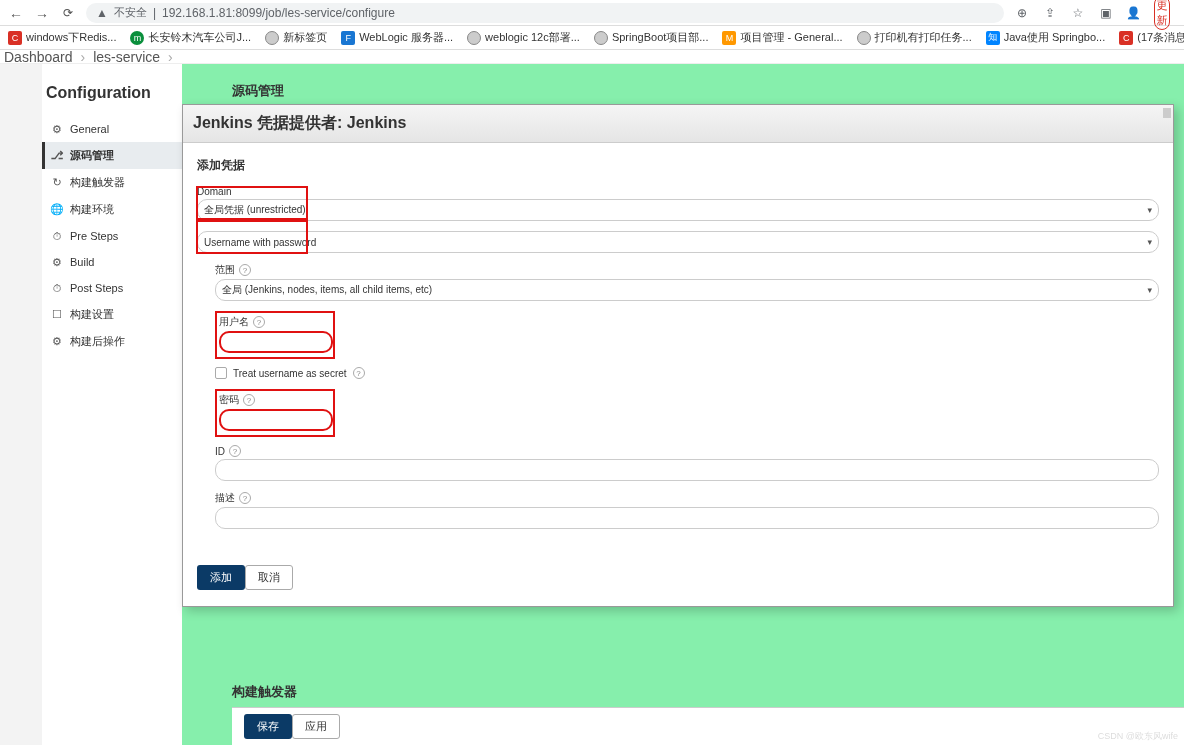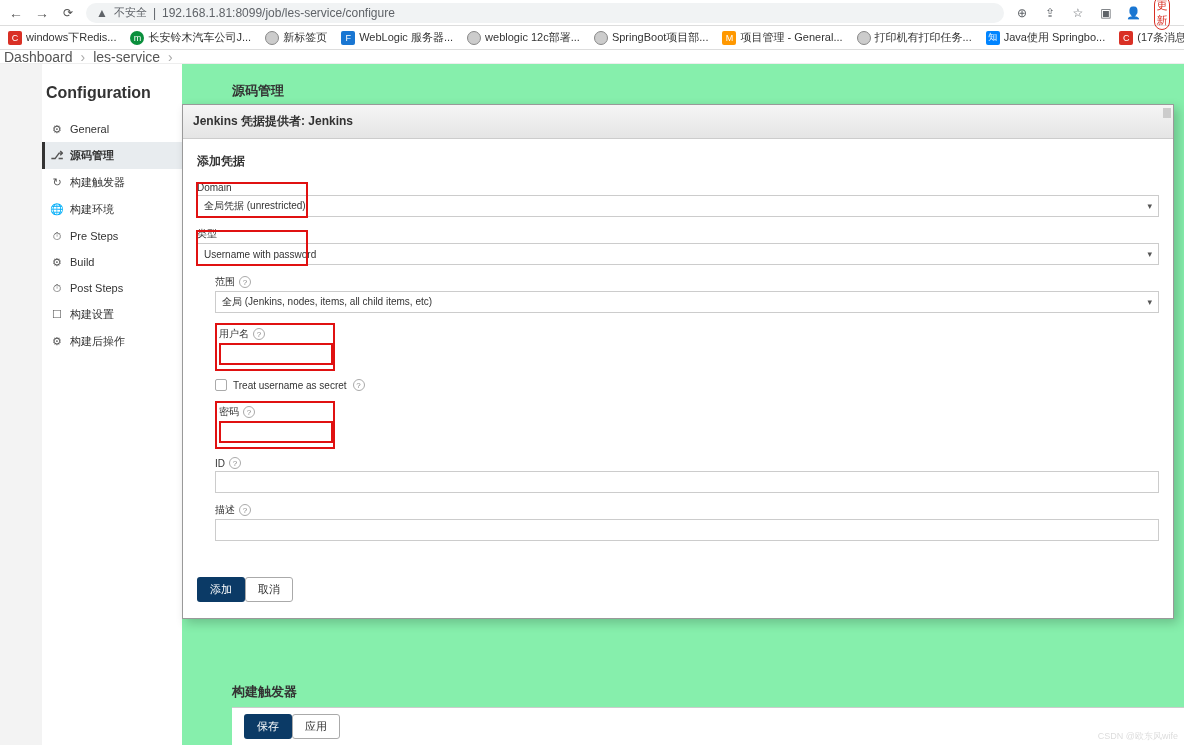--- a/index.html
+++ b/index.html
@@ -38,27 +38,27 @@
 .sb-item.active { background: #e8ecef; font-weight: bold; border-left: 3px solid #333; padding-left: 5px; }
 .sb-ic { width: 14px; height: 14px; display: inline-flex; align-items: center; justify-content: center; color: #555; }
 
 .main { flex: 1; padding: 18px 20px 0 50px; position: relative; }
 .section-head { font-size: 13px; font-weight: bold; margin-bottom: 10px; }
 .radio-row { display: flex; align-items: center; gap: 6px; font-size: 11px; margin-bottom: 8px; }
 .radio-dot { width: 12px; height: 12px; border: 1px solid #888; border-radius: 50%; }
 
 
 .modal { position: absolute; left: 0; top: 40px; right: 10px; background: #fff; border: 1px solid #999; box-shadow: 4px 4px 10px rgba(0,0,0,0.2); }
-.modal-head { background: linear-gradient(#f5f5f5, #e5e5e5); border-bottom: 1px solid #ccc; padding: 8px 10px; font-size: 12px; font-weight: bold; position: relative; }
+.modal-head { background: linear-gradient(#f5f5f5, #e5e5e5); border-bottom: 1px solid #ccc; padding: 8px 10px; font-size: 16px; font-weight: bold; position: relative; }
 .modal-scroll { position: absolute; right: 2px; top: 3px; width: 8px; height: 10px; background: #ccc; }
 .modal-body { padding: 14px 14px 20px 14px; }
 .modal-sub { font-size: 12px; font-weight: bold; margin-bottom: 12px; }
 .fld-label { font-size: 10px; color: #333; margin-bottom: 2px; display: flex; align-items: center; gap: 4px; }
 .help { width: 12px; height: 12px; border: 1px solid #aaa; border-radius: 50%; font-size: 8px; display: inline-flex; align-items: center; justify-content: center; color: #888; }
-.sel, .txt { width: 100%; border: 1px solid #ccc; border-radius: 0; height: 22px; font-size: 10px; padding: 0 6px; background: #fff; display: flex; align-items: center; justify-content: space-between; }
+.sel, .txt { width: 100%; border: 1px solid #ccc; border-radius: 10px; height: 22px; font-size: 10px; padding: 0 6px; background: #fff; display: flex; align-items: center; justify-content: space-between; }
 .sel .caret { color: #555; font-size: 9px; }
 .block { margin-bottom: 10px; }
 .indent { padding-left: 18px; }
 .chk-row { display: flex; align-items: center; gap: 6px; font-size: 10px; margin: 8px 0 10px 0; }
 .chk { width: 12px; height: 12px; border: 1px solid #aaa; border-radius: 2px; }
 .hl-red { border: 2px solid #e01111 !important; }
 .hl-box { border: 2px solid #e01111; padding: 2px 2px 4px 2px; width: 120px; }
 .modal-foot { padding: 6px 14px 16px 14px; display: flex; }
 .btn { border-radius: 3px; padding: 4px 12px; font-size: 11px; border: 1px solid transparent; }
 .btn-primary { background: #0b3a66; color: #fff; }
@@ -205,21 +205,20 @@
         <div class="block">
           <div class="fld-label">Domain</div>
           <div class="sel" style="position:relative">
             <span>全局凭据 (unrestricted)</span>
             <span class="caret">▾</span>
             <span style="position:absolute;left:-2px;top:-14px;width:112px;height:36px;border:2px solid #e01111;pointer-events:none"></span>
           </div>
         </div>
 
         <div class="block">
-          <div class="fld-label">类型</div>
           <div class="sel" style="position:relative">
             <span>Username with password</span>
             <span class="caret">▾</span>
             <span style="position:absolute;left:-2px;top:-14px;width:112px;height:36px;border:2px solid #e01111;pointer-events:none"></span>
           </div>
         </div>
 
         <div class="indent">
           <div class="block">
             <div class="fld-label">

